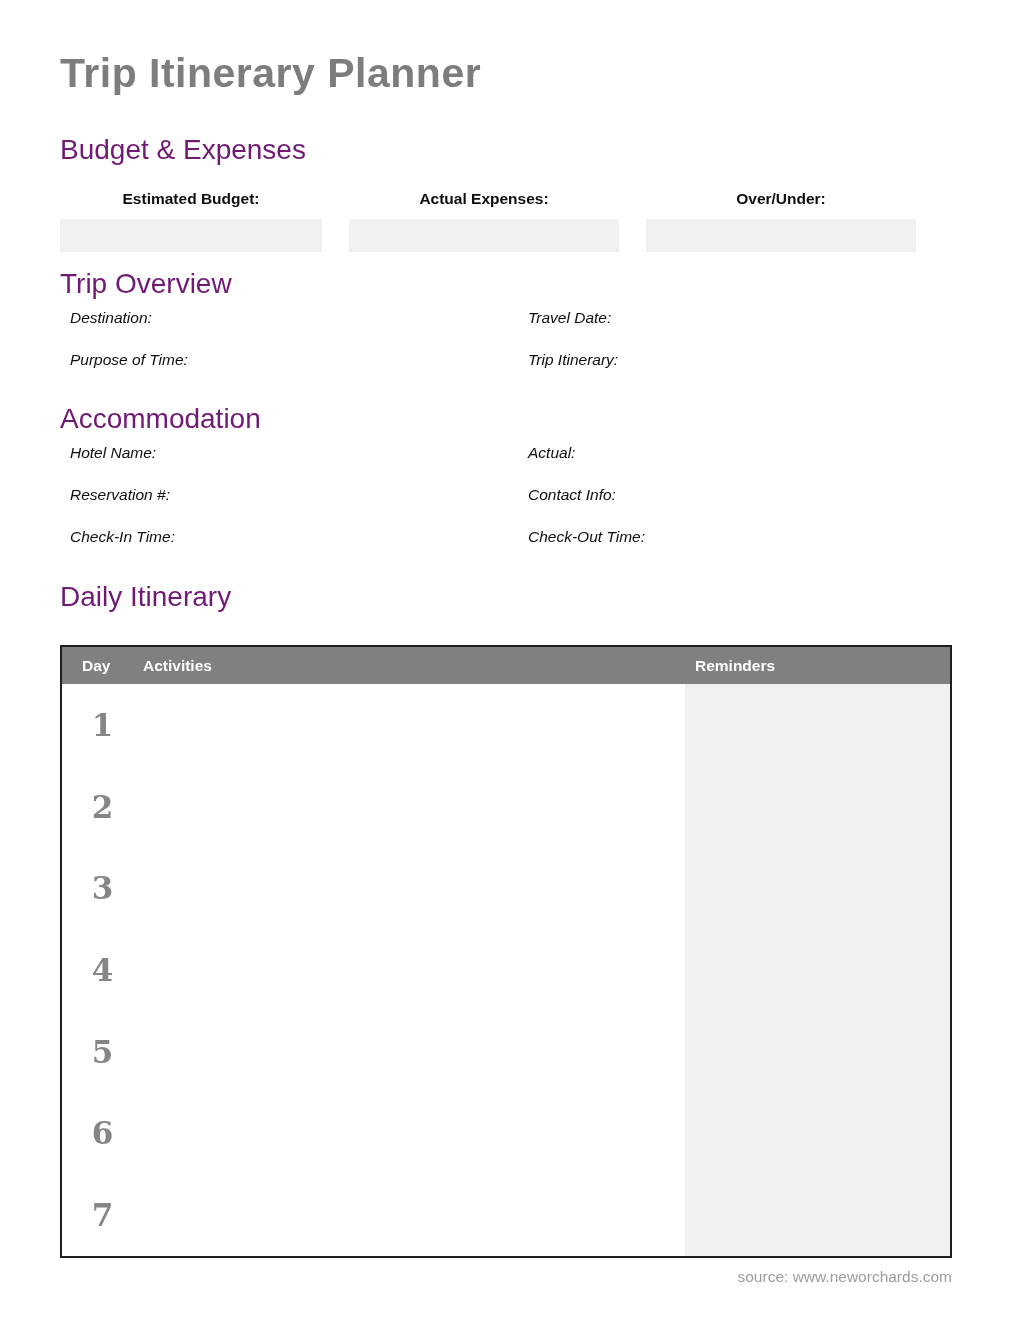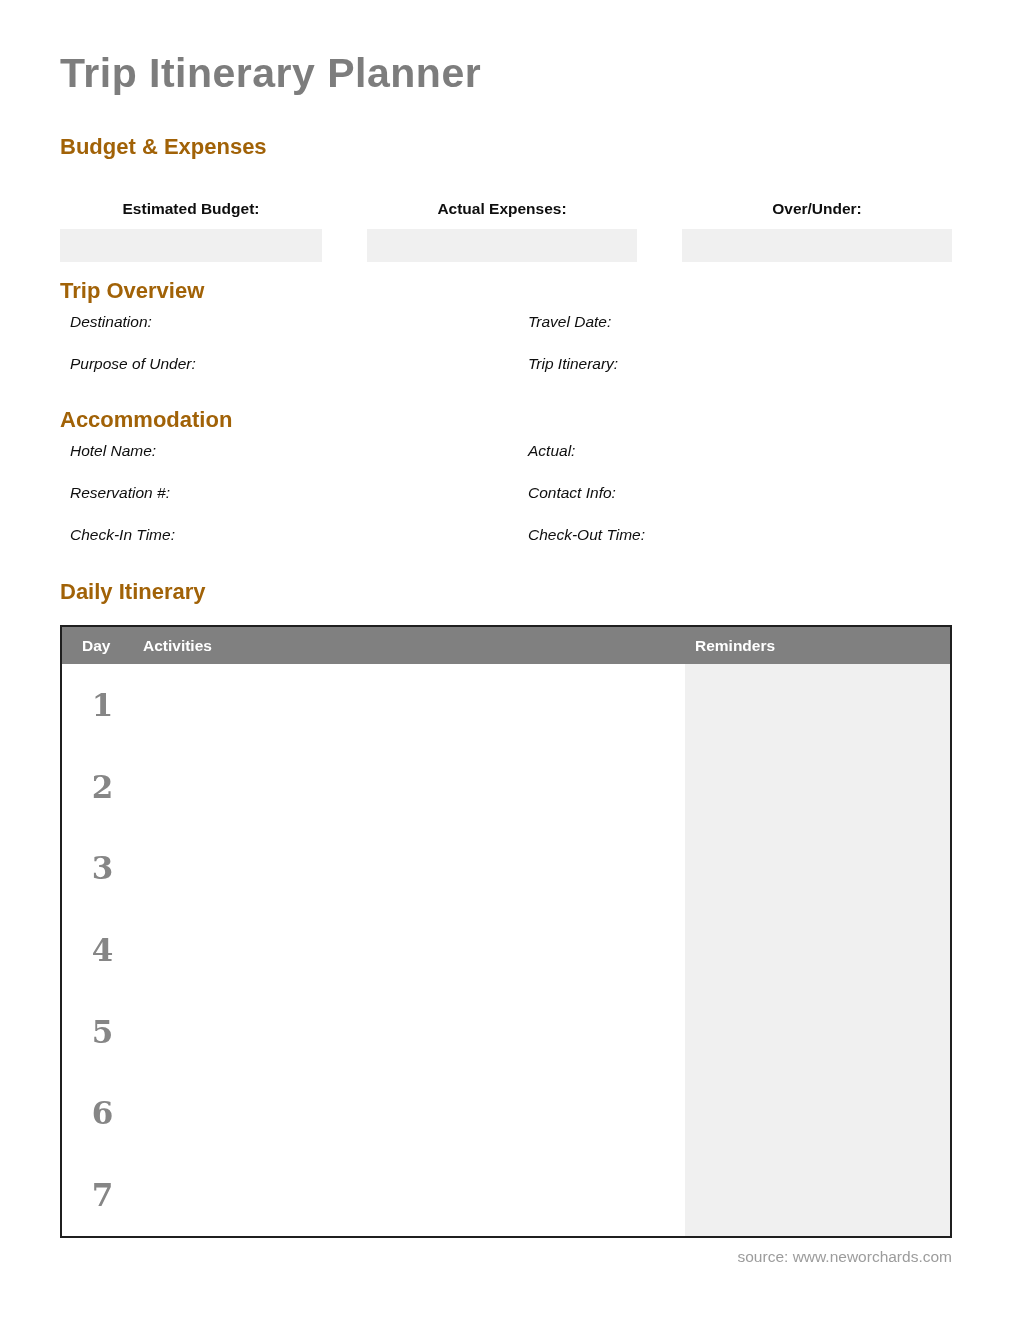--- a/index.html
+++ b/index.html
@@ -14,36 +14,36 @@
   .page { padding: 0 68px 0 60px; }
 
   .doc-title {
     margin: 50px 0 0 0;
     font-size: 41px;
     font-weight: 700;
     color: #7d7d7d;
     letter-spacing: 0.5px;
   }
   .section-heading {
-    font-size: 22px;
-    font-weight: 700;
-    color: #a16207;
+    font-size: 28px;
+    font-weight: 400;
+    color: #701a75;
     margin: 0;
   }
   .h-budget   { margin-top: 37px; }
   .h-overview { margin-top: 16px; }
   .h-accom    { margin-top: 33px; }
   .h-itin     { margin-top: 34px; }
 
   
   .budget-grid {
-    margin-top: 40px;
+    margin-top: 24px;
     display: grid;
     grid-template-columns: 262px 270px 270px;
-    column-gap: 45px;
+    column-gap: 27px;
   }
   .budget-label {
     display: block;
     text-align: center;
     font-weight: 700;
     font-size: 15.5px;
     color: #0e0e0e;
     margin-bottom: 11px;
   }
   .budget-input {
@@ -65,21 +65,21 @@
     grid-template-columns: 458px auto;
     row-gap: 22px;
     font-size: 15.5px;
     color: #0e0e0e;
     line-height: 20px;
     font-style: italic;
   }
 
   
   .itin-table {
-    margin-top: 20px;
+    margin-top: 32px;
     border: 2px solid #1f1f1f;
     width: 100%;
   }
   .itin-header {
     display: flex;
     align-items: center;
     height: 37px;
     background: #808080;
     color: #ffffff;
     font-weight: 700;
@@ -132,21 +132,21 @@
     <div class="budget-field">
       <span class="budget-label">Over/Under:</span>
       <input class="budget-input" type="text" value="" style="">
     </div>
   </div>
 
   <h2 class="section-heading h-overview">Trip Overview</h2>
   <div class="field-grid">
     <span class="field-label">Destination:</span>
     <span class="field-label">Travel Date:</span>
-    <span class="field-label">Purpose of Under:</span>
+    <span class="field-label">Purpose of Time:</span>
     <span class="field-label">Trip Itinerary:</span>
   </div>
 
   <h2 class="section-heading h-accom">Accommodation</h2>
   <div class="field-grid">
     <span class="field-label">Hotel Name:</span>
     <span class="field-label">Actual:</span>
     <span class="field-label">Reservation #:</span>
     <span class="field-label">Contact Info:</span>
     <span class="field-label">Check-In Time:</span>

